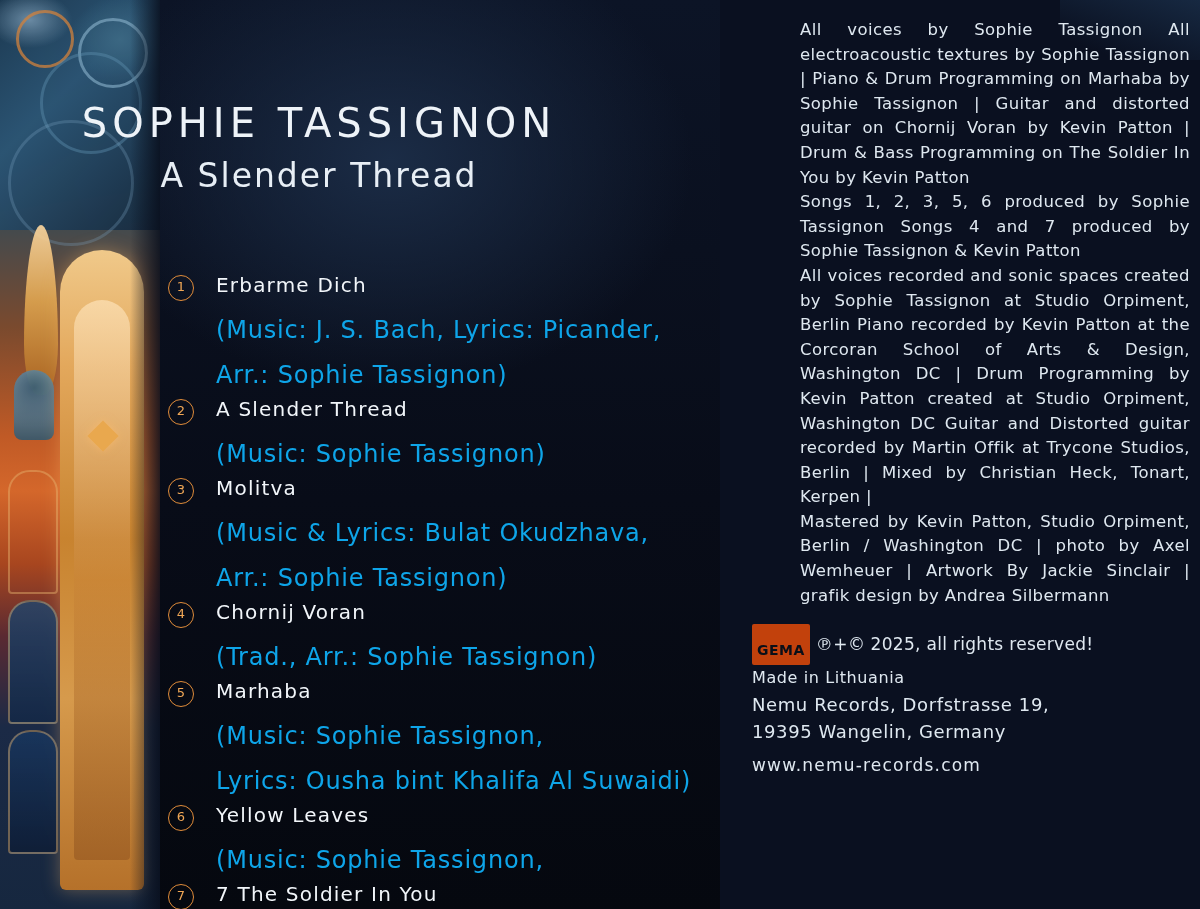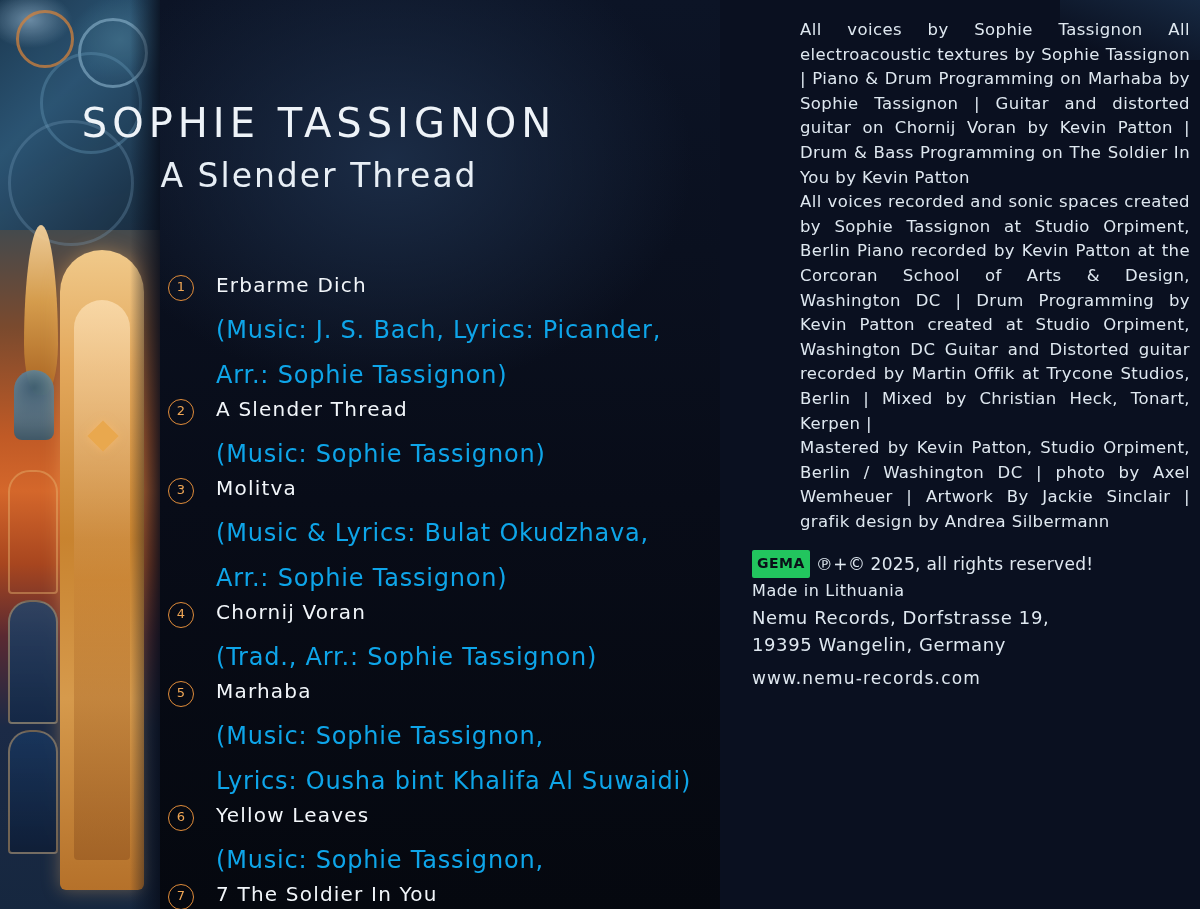--- a/index.html
+++ b/index.html
@@ -210,26 +210,26 @@
     margin-top: 16px;
     font-size: 17px;
     line-height: 25px;
     letter-spacing: .3px;
     display: flex;
     align-items: center;
     flex-wrap: wrap;
   }
   .gema-badge {
     display: inline-block;
-    background: #22c55e;
+    background: #c2410c;
     color: #0a0f18;
     font-weight: bold;
     font-size: 14px;
     letter-spacing: .5px;
-    padding: 1px 5px 2px 5px;
+    padding: 14px 5px 2px 5px;
     margin-right: 6px;
     border-radius: 2px;
   }
   .pc-marks {
     letter-spacing: .5px;
     margin-right: 5px;
   }
   .made-in {
     font-size: 16px;
     letter-spacing: .6px;
@@ -329,20 +329,21 @@
     <div class="track">
       <div class="track-num">7</div>
       <div class="track-title">7 The Soldier In You</div>
       <div class="track-credit">(Music &amp; Lyrics: Sophie Tassignon)</div>
     </div>
 
   </div>
 
   <div class="credits">
     <div class="credits-block">All voices by Sophie Tassignon All electroacoustic textures by Sophie Tassignon | Piano &amp; Drum Programming on Marhaba by Sophie Tassignon | Guitar and distorted guitar on Chornij Voran by Kevin Patton | Drum &amp; Bass Programming on The Soldier In You by Kevin Patton</div>
+    <div class="credits-block nojust">Songs 1, 2, 3, 5, 6 produced by Sophie Tassignon Songs 4 and 7 produced by Sophie Tassignon &amp; Kevin Patton</div>
     <div class="credits-block">All voices recorded and sonic spaces created by Sophie Tassignon at Studio Orpiment, Berlin Piano recorded by Kevin Patton at the Corcoran School of Arts &amp; Design, Washington DC | Drum Programming by Kevin Patton created at Studio Orpiment, Washington DC Guitar and Distorted guitar recorded by Martin Offik at Trycone Studios, Berlin | Mixed by Christian Heck, Tonart, Kerpen |</div>
     <div class="credits-block">Mastered by Kevin Patton, Studio Orpiment, Berlin / Washington DC | photo by Axel Wemheuer | Artwork By Jackie Sinclair | grafik design by Andrea Silbermann</div>
 
     <div class="rights-line">
       <span class="gema-badge">GEMA</span>
       <span class="pc-marks">℗+©</span>
       <span>2025, all rights reserved!</span>
     </div>
     <div class="made-in">Made in Lithuania</div>
 

